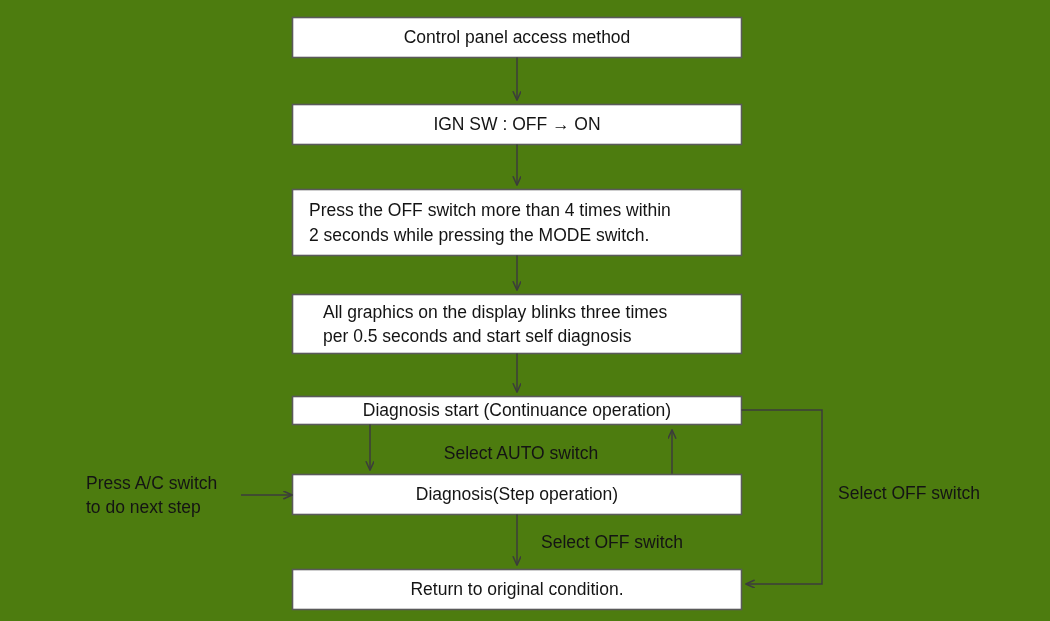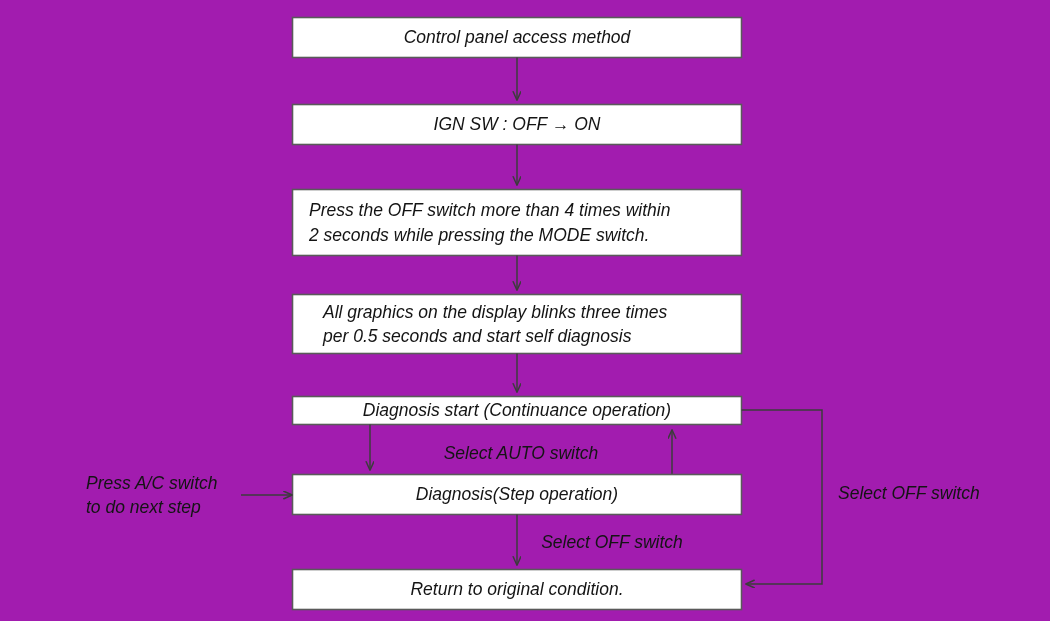--- a/index.html
+++ b/index.html
@@ -8,23 +8,22 @@
     padding: 0;
     background: #ffffff;
   }
   body {
     font-family: "Liberation Sans", sans-serif;
   }
   #diagram-root {
     position: relative;
     width: 1050px;
     height: 621px;
-    background: #a21caf;
+    background: #4d7c0f;
     overflow: hidden;
-    font-style: italic;
   }
   svg#flow-svg {
     position: absolute;
     left: 0;
     top: 0;
     width: 1050px;
     height: 621px;
     display: block;
   }
   .node-rect {

